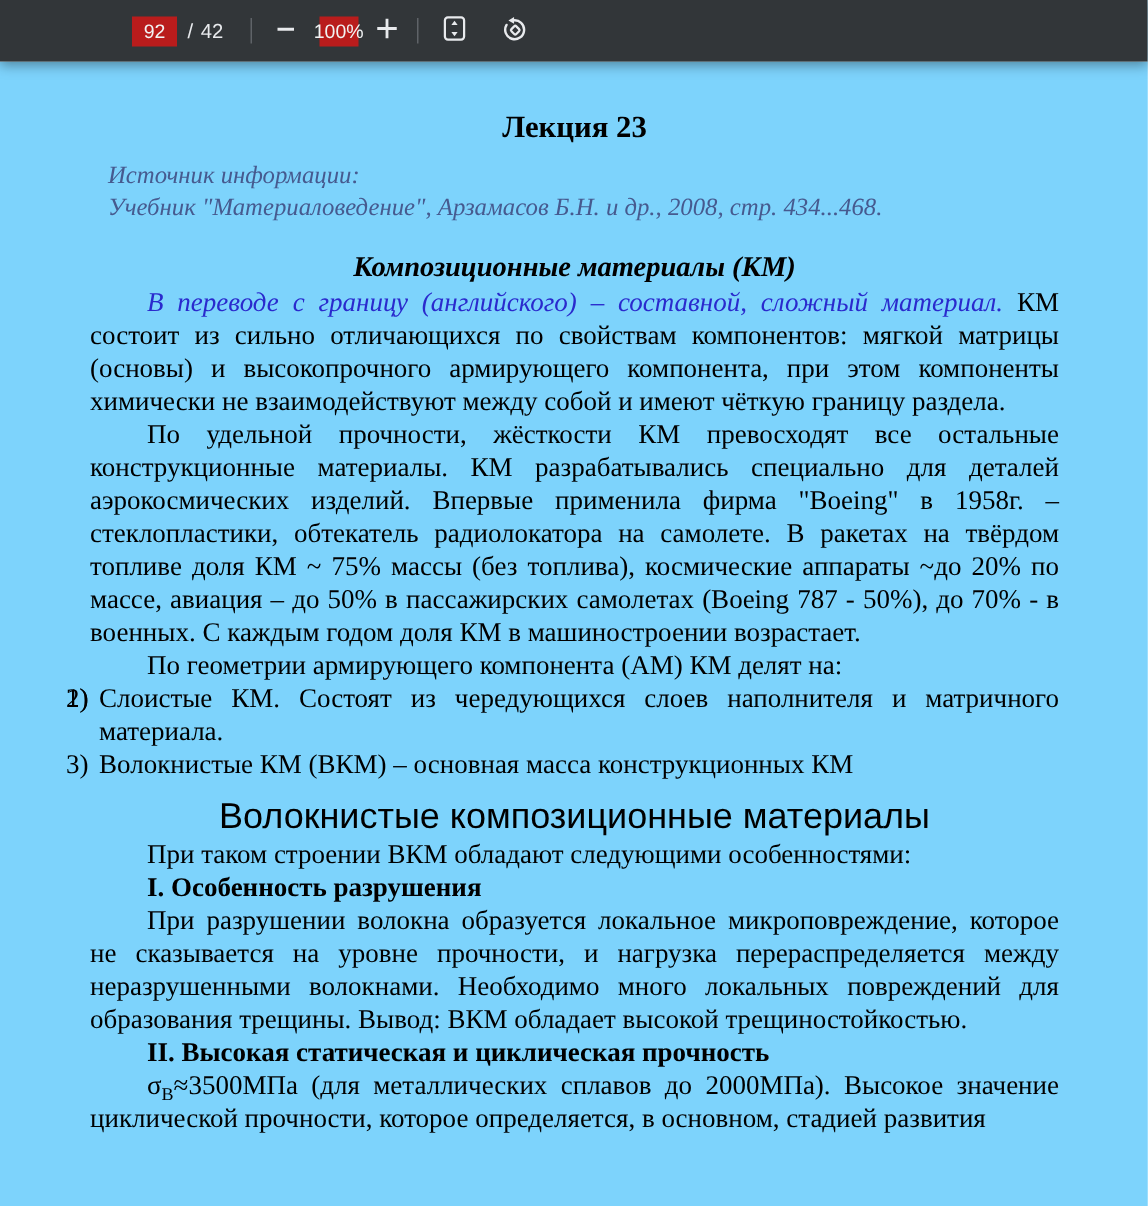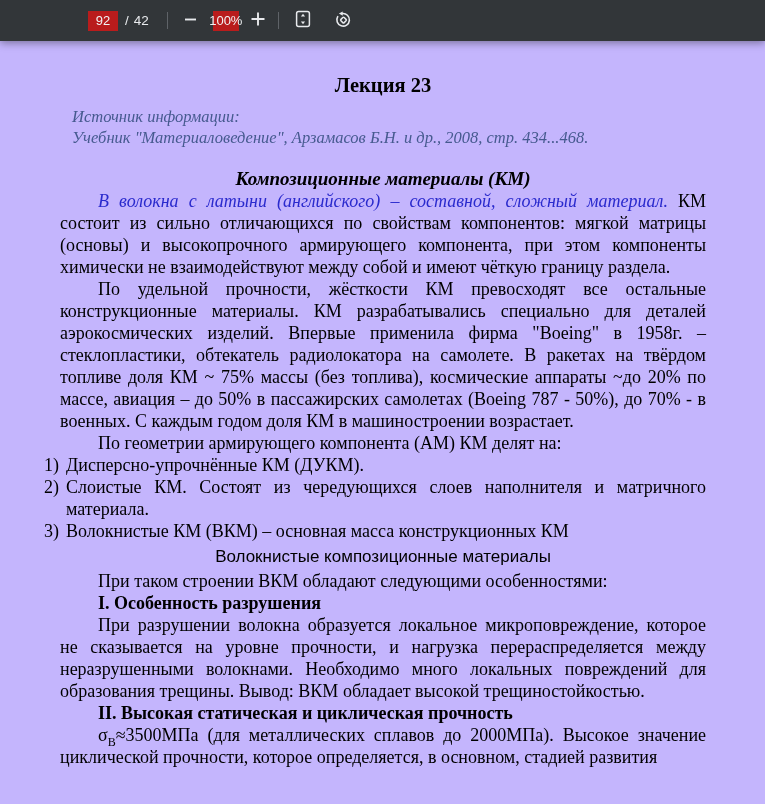--- a/index.html
+++ b/index.html
@@ -32,31 +32,31 @@
     width:22px;height:22px;display:flex;align-items:center;justify-content:center;
   }
   .btn-zoom-out{margin-left:12px;}
   .btn-zoom-in{margin-left:8px;}
   .btn-fit{margin-left:13px;}
   .btn-rotate{margin-left:19px;}
   
   .page{
     position:relative;height:763px;overflow:hidden;box-sizing:border-box;
     padding:32px 59px 0 60px;
-    font-size:18px;line-height:22px;background:#c4b5fd;
+    font-size:18px;line-height:22px;background:#7dd3fc;
   }
   .doc-title{text-align:center;font-weight:bold;font-size:20.5px;line-height:24px;}
   .source{font-style:italic;color:#465a8f;font-size:16.5px;line-height:21px;margin-top:9px;margin-left:12px;}
   .s-heading{text-align:center;font-weight:bold;font-style:italic;font-size:19px;line-height:23px;margin-top:19px;}
   .para{text-align:justify;}
   .indent{text-indent:38px;}
   .blue-intro{color:#2a2acd;font-style:italic;}
   .list-item{position:relative;text-align:justify;margin-left:-16px;padding-left:22px;}
   .list-num{position:absolute;left:0;top:0;}
-  .sans-heading{font-family:"Liberation Sans", sans-serif;text-align:center;font-size:17px;line-height:26px;margin-top:2px;}
+  .sans-heading{font-family:"Liberation Sans", sans-serif;text-align:center;font-size:24px;line-height:26px;margin-top:12px;}
   .gap-top{margin-top:6px;}
   .bold{font-weight:bold;}
   sub{font-size:12px;line-height:0;}
 </style>
 </head>
 <body>
 
 <div class="toolbar">
   <div class="field page-field">92</div>
   <span class="tb-text page-sep">/</span>
@@ -110,30 +110,30 @@
   <div class="doc-title">Лекция 23</div>
 
   <div class="source">
     <div>Источник информации:</div>
     <div>Учебник "Материаловедение", Арзамасов Б.Н. и др., 2008, стр. 434...468.</div>
   </div>
 
   <div class="s-heading">Композиционные материалы (КМ)</div>
 
   <div class="para indent">
-    <span class="blue-intro">В волокна с латыни (английского) – составной, сложный материал.</span><span> КМ состоит из сильно отличающихся по свойствам компонентов: мягкой матрицы (основы) и высокопрочного армирующего компонента, при этом компоненты химически не взаимодействуют между собой и имеют чёткую границу раздела.</span>
+    <span class="blue-intro">В переводе с границу (английского) – составной, сложный материал.</span><span> КМ состоит из сильно отличающихся по свойствам компонентов: мягкой матрицы (основы) и высокопрочного армирующего компонента, при этом компоненты химически не взаимодействуют между собой и имеют чёткую границу раздела.</span>
   </div>
 
   <div class="para indent">По удельной прочности, жёсткости КМ превосходят все остальные конструкционные материалы. КМ разрабатывались специально для деталей аэрокосмических изделий. Впервые применила фирма "Boeing" в 1958г. – стеклопластики, обтекатель радиолокатора на самолете. В ракетах на твёрдом топливе доля КМ ~ 75% массы (без топлива), космические аппараты ~до 20% по массе, авиация – до 50% в пассажирских самолетах (Boeing 787 - 50%), до 70% - в военных. С каждым годом доля КМ в машиностроении возрастает.</div>
 
   <div class="para indent">По геометрии армирующего компонента (АМ) КМ делят на:</div>
 
   <div class="doc-list">
     <div class="list-item">
-      <span class="list-num">1)</span><span>Дисперсно-упрочнённые КМ (ДУКМ).</span>
+      <span class="list-num">1)</span>
     </div>
     <div class="list-item">
       <span class="list-num">2)</span><span>Слоистые КМ. Состоят из чередующихся слоев наполнителя и матричного материала.</span>
     </div>
     <div class="list-item">
       <span class="list-num">3)</span><span>Волокнистые КМ (ВКМ) – основная масса конструкционных КМ</span>
     </div>
   </div>
 
   <div class="sans-heading">Волокнистые композиционные материалы</div>

